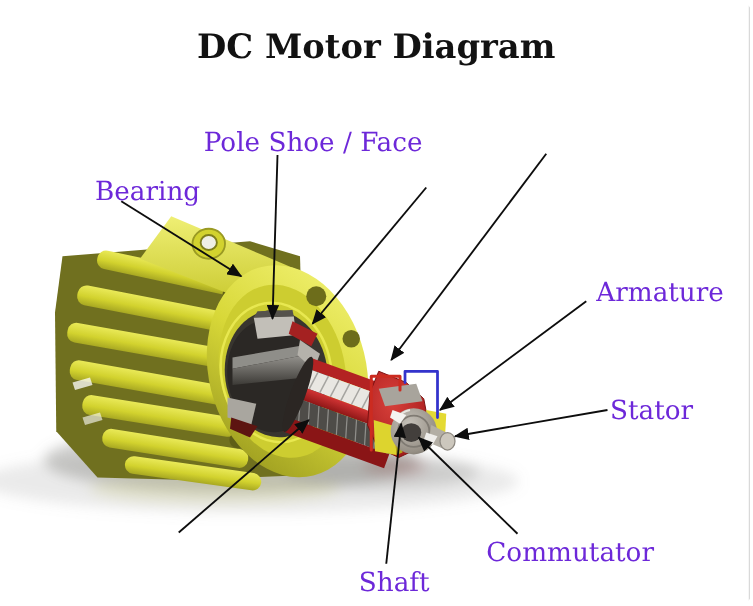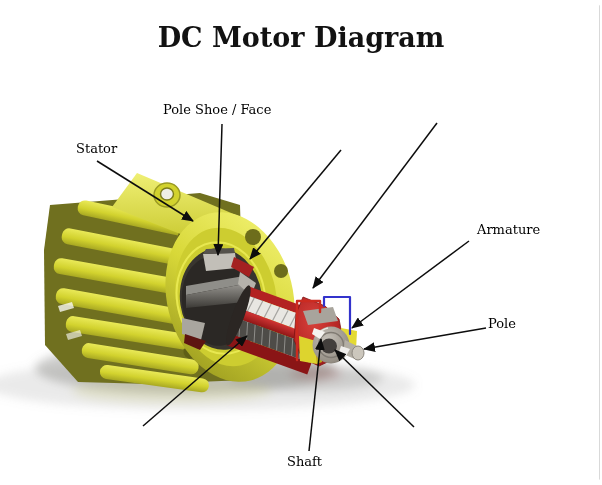--- a/index.html
+++ b/index.html
@@ -6,21 +6,21 @@
   .canvas{
     position:relative;width:602px;height:485px;background:#ffffff;
     font-family:"DejaVu Serif","Liberation Serif",serif;overflow:hidden;border-radius:13px;
   }
   .diagram-svg{position:absolute;left:0;top:0;width:602px;height:485px;}
   .page-title{
     position:absolute;left:0;top:22px;width:602px;text-align:center;
     font-size:27px;font-weight:bold;color:#121212;letter-spacing:0px;
   }
   .lbl{
-    position:absolute;font-size:13px;color:#000000;white-space:nowrap;line-height:1.2;
+    position:absolute;font-size:21px;color:#6d28d9;white-space:nowrap;line-height:1.2;
   }
   .edge-line{position:absolute;top:0;right:2px;width:1px;height:485px;background:#d9d9d9;}
 </style>
 </head>
 <body>
 
 <div class="canvas">
 
   <svg class="diagram-svg" viewBox="0 0 602 485" xmlns="http://www.w3.org/2000/svg">
     <defs>
@@ -180,20 +180,21 @@
       <line x1="469" y1="241" x2="352" y2="328" marker-end="url(#ah)"></line>
       <line x1="486" y1="328" x2="364" y2="349" marker-end="url(#ah)"></line>
       <line x1="414" y1="427" x2="335" y2="350" marker-end="url(#ah)"></line>
       <line x1="309" y1="451" x2="321" y2="339" marker-end="url(#ah)"></line>
       <line x1="143" y1="426" x2="247" y2="336" marker-end="url(#ah)"></line>
     </g>
   </svg>
 
   <div class="page-title">DC Motor Diagram</div>
 
-  <div class="lbl" style="left:76px;top:141px">Stator</div>
+  <div class="lbl" style="left:76px;top:141px">Bearing</div>
   <div class="lbl" style="left:163px;top:102px">Pole Shoe / Face</div>
   <div class="lbl" style="left:477px;top:222px">Armature</div>
-  <div class="lbl" style="left:488px;top:316px">Pole</div>
+  <div class="lbl" style="left:488px;top:316px">Stator</div>
+  <div class="lbl" style="left:389px;top:430px">Commutator</div>
   <div class="lbl" style="left:287px;top:454px">Shaft</div>
 
   <div class="edge-line"></div>
 </div>
 
 </body></html>

